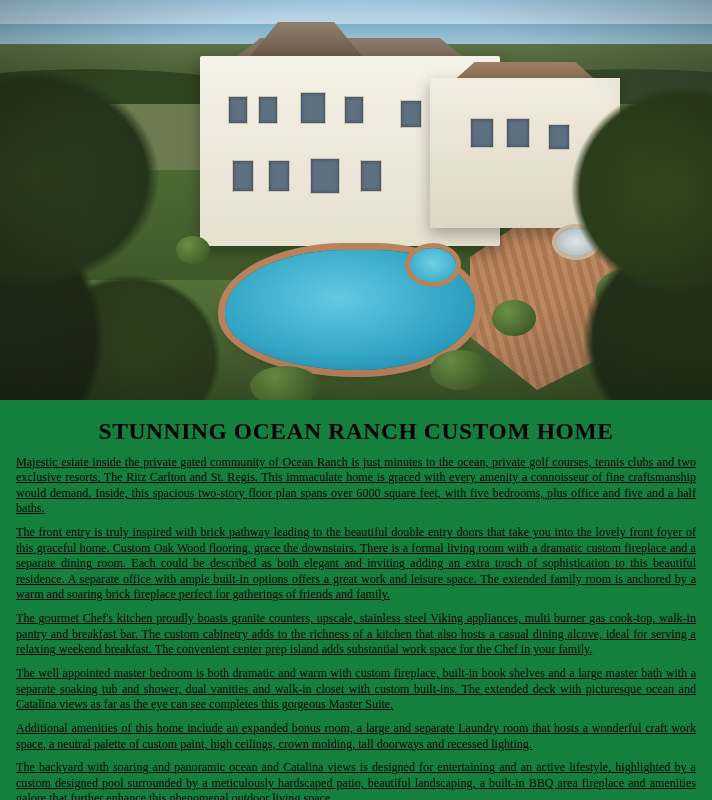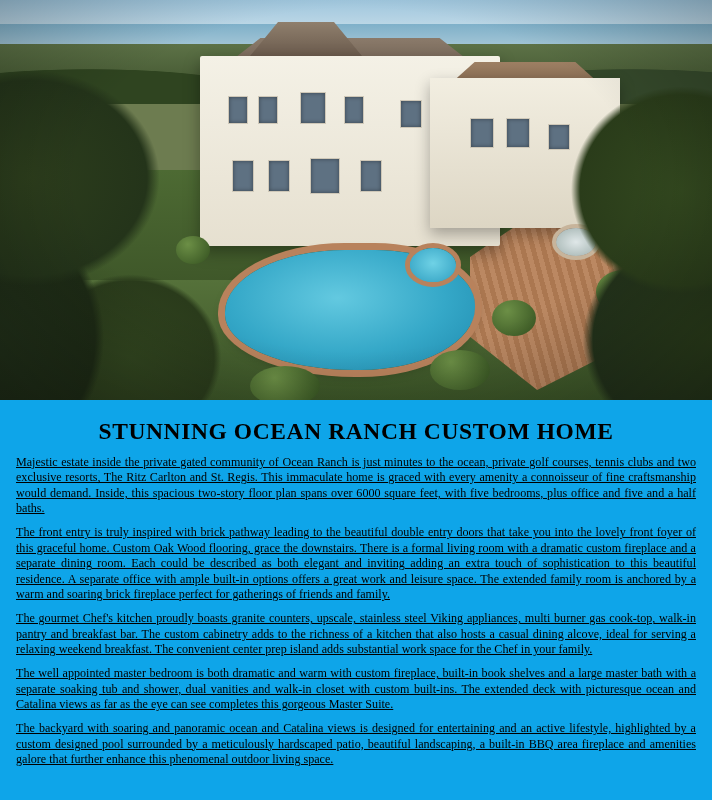--- a/index.html
+++ b/index.html
@@ -11,21 +11,21 @@
     width: 712px;
     height: 800px;
     font-family: "Liberation Serif", serif;
     color: #000000;
     overflow: hidden;
   }
   .page {
     position: relative;
     width: 712px;
     height: 800px;
-    background: #0ea5e9;
+    background: #15803d;
   }
 
   
   .photo {
     position: relative;
     width: 712px;
     height: 400px;
     overflow: hidden;
     background: #6d7c50;
   }
@@ -237,16 +237,17 @@
     <div class="photo-vignette"></div>
   </div>
 
   <div class="content">
     <h1 class="headline">STUNNING OCEAN RANCH CUSTOM HOME</h1>
 
     <p class="body">Majestic estate inside the private gated community of Ocean Ranch is just minutes to the ocean, private golf courses, tennis clubs and two exclusive resorts, The Ritz Carlton and St. Regis.  This immaculate home is graced with every amenity a connoisseur of fine craftsmanship would demand. Inside, this spacious two-story floor plan spans over 6000 square feet, with five bedrooms, plus office and five and a half baths.</p>
     <p class="body">The front entry is truly inspired with brick pathway leading to the beautiful double entry doors that take you into the lovely front foyer of this graceful home. Custom Oak Wood flooring, grace the downstairs. There is a formal living room with a dramatic custom fireplace and a separate dining room. Each could be described as both elegant and inviting adding an extra touch of sophistication to this beautiful residence. A separate office with ample built-in options offers a great work and leisure space.  The extended family room is anchored by a warm and soaring brick fireplace perfect for gatherings of friends and family.</p>
     <p class="body">The gourmet Chef's kitchen proudly boasts granite counters, upscale, stainless steel Viking appliances, multi burner gas cook-top, walk-in pantry and breakfast bar. The custom cabinetry adds to the richness of a kitchen that also hosts a casual dining alcove, ideal for serving a relaxing weekend breakfast. The convenient center prep island adds substantial work space for the Chef in your family.</p>
     <p class="body">The well appointed master bedroom is both dramatic and warm with custom fireplace, built-in book shelves and a large master bath with a separate soaking tub and shower, dual vanities and walk-in closet with custom built-ins. The extended deck with picturesque ocean and Catalina views as far as the eye can see completes this gorgeous Master Suite.</p>
+    <p class="body">Additional amenities of this home include an expanded bonus room, a large and separate Laundry room that hosts a wonderful craft work space, a neutral palette of custom paint, high ceilings, crown molding, tall doorways and recessed lighting.</p>
     <p class="body">The backyard with soaring and panoramic ocean and Catalina views is designed for entertaining and an active lifestyle, highlighted by a custom designed pool surrounded by a meticulously hardscaped patio, beautiful landscaping, a built-in BBQ area fireplace and amenities galore that further enhance this phenomenal outdoor living space.</p>
 
   </div>
 </div>
 
 </body></html>

